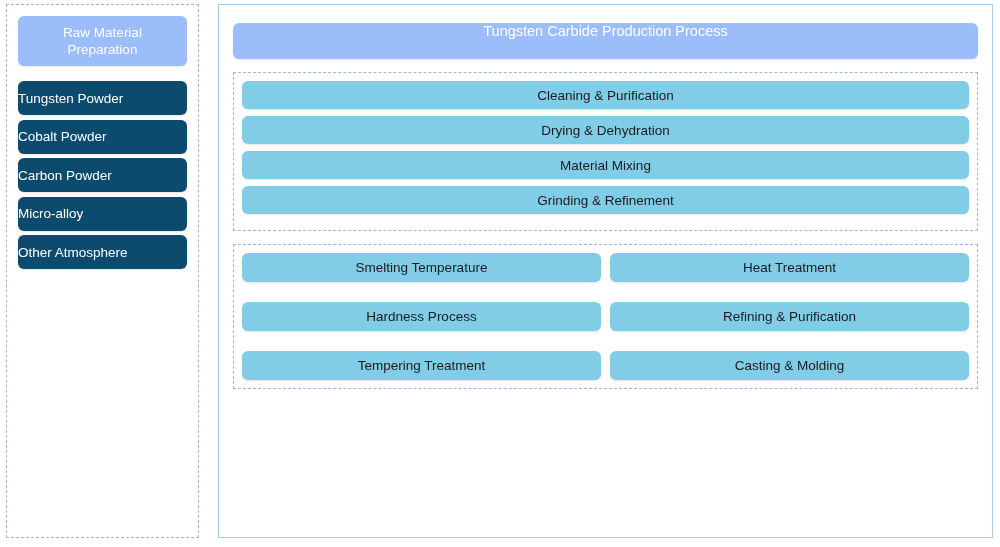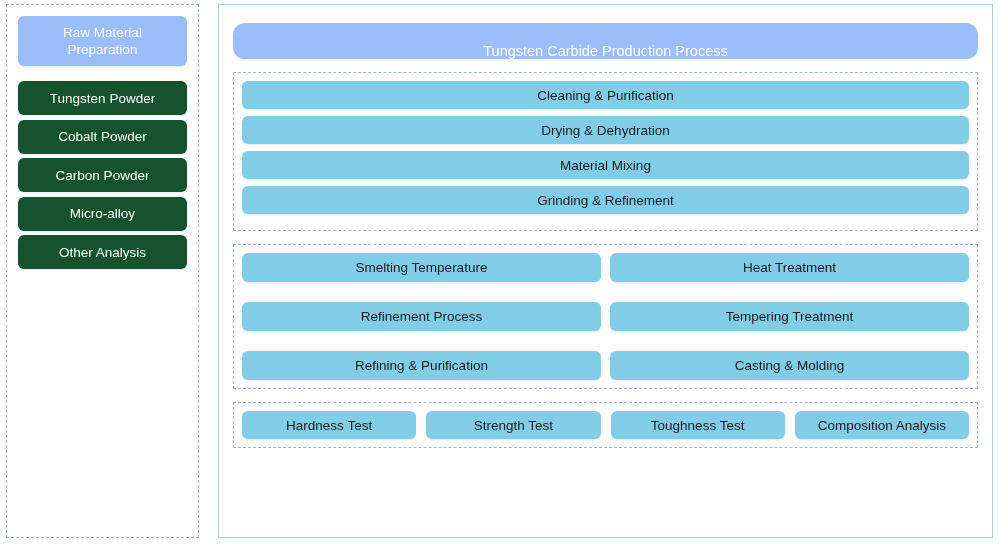--- a/index.html
+++ b/index.html
@@ -48,27 +48,27 @@
     justify-content: center;
     text-align: center;
     margin-bottom: 15px;
     box-shadow: 0 1px 2px rgba(0,0,0,0.10);
   }
 
   .mat-box {
     box-sizing: border-box;
     width: 100%;
     height: 34px;
-    background: #14532d;
+    background: #0c4a6e;
     border-radius: 6px;
     color: #ffffff;
     font-size: 13.5px;
     display: flex;
     align-items: center;
-    justify-content: center;
+    justify-content: flex-start;
     text-align: center;
     margin-bottom: 4.5px;
     box-shadow: 0 1px 2px rgba(0,0,0,0.10);
   }
 
   
   .right-panel {
     position: absolute;
     left: 218px;
     top: 4px;
@@ -78,25 +78,25 @@
     border: 1px solid #a9cbe8;
     background: #ffffff;
     padding: 18px 14px 14px 14px;
   }
 
   .banner {
     box-sizing: border-box;
     width: 100%;
     height: 36px;
     background: #9bbdf9;
-    border-radius: 12px;
+    border-radius: 6px;
     color: #ffffff;
     font-size: 14.5px;
     display: flex;
-    align-items: flex-end;
+    align-items: flex-start;
     justify-content: center;
     box-shadow: 0 1px 2px rgba(0,0,0,0.10);
   }
 
   .group {
     box-sizing: border-box;
     border: 1px dashed #9ab8dd;
     padding: 8px;
     margin-top: 13px;
     background: #ffffff;
@@ -157,21 +157,21 @@
     <div class="mat-box">
       <span>Cobalt Powder</span>
     </div>
     <div class="mat-box">
       <span>Carbon Powder</span>
     </div>
     <div class="mat-box">
       <span>Micro-alloy</span>
     </div>
     <div class="mat-box">
-      <span>Other Analysis</span>
+      <span>Other Atmosphere</span>
     </div>
 
   </div>
 
   <div class="right-panel">
 
     <div class="banner">
       <span>Tungsten Carbide Production Process</span>
     </div>
 
@@ -191,43 +191,29 @@
     </div>
 
     <div class="group grid2">
       <div class="chip">
         <span>Smelting Temperature</span>
       </div>
       <div class="chip">
         <span>Heat Treatment</span>
       </div>
       <div class="chip">
-        <span>Refinement Process</span>
+        <span>Hardness Process</span>
+      </div>
+      <div class="chip">
+        <span>Refining &amp; Purification</span>
       </div>
       <div class="chip">
         <span>Tempering Treatment</span>
       </div>
       <div class="chip">
-        <span>Refining &amp; Purification</span>
-      </div>
-      <div class="chip">
         <span>Casting &amp; Molding</span>
       </div>
     </div>
 
-    <div class="group grid4">
-      <div class="chip">
-        <span>Hardness Test</span>
-      </div>
-      <div class="chip">
-        <span>Strength Test</span>
-      </div>
-      <div class="chip">
-        <span>Toughness Test</span>
-      </div>
-      <div class="chip">
-        <span>Composition Analysis</span>
-      </div>
-    </div>
 
   </div>
 
 </div>
 
 </body></html>

